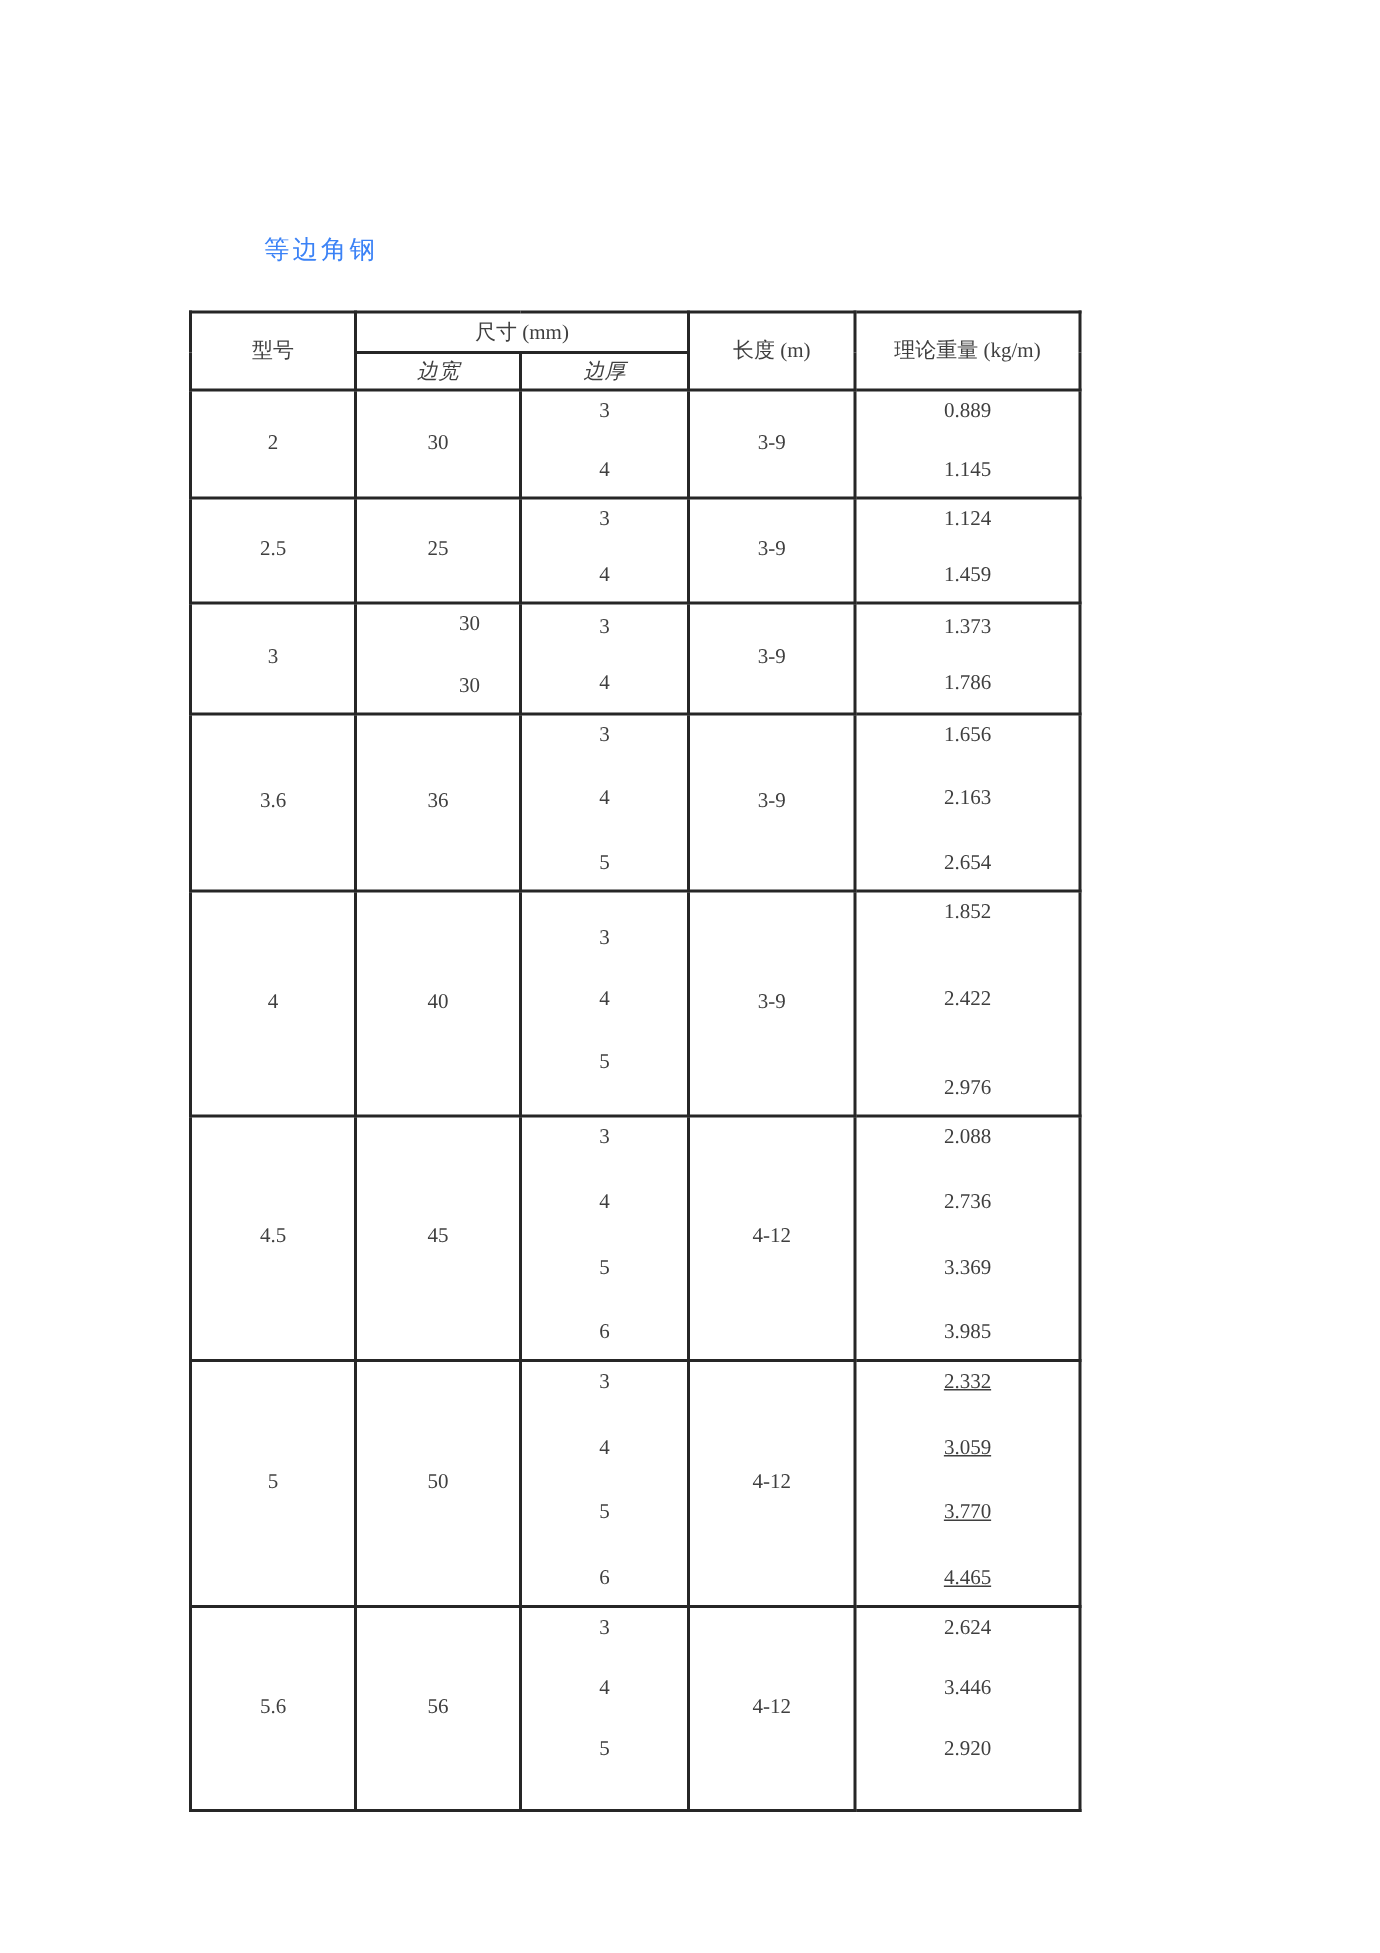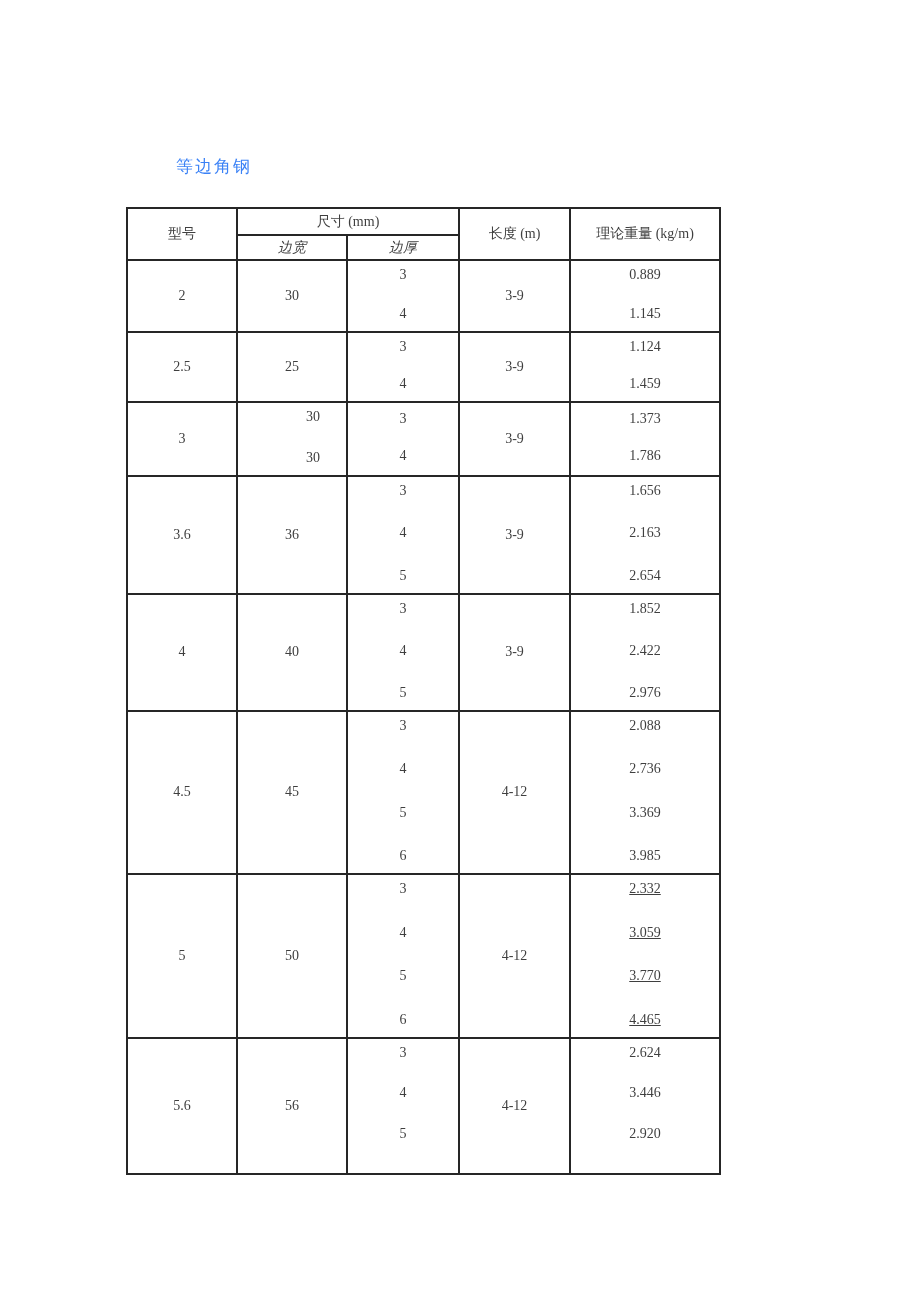--- a/index.html
+++ b/index.html
@@ -182,21 +182,21 @@
           <div class="stack" style="height: 115px;">
             <span class="cell-value">3</span>
             <span class="cell-value">4</span>
             <span class="cell-value">5</span>
           </div>
         </td>
         <td>
           <span class="cell-value">3-9</span>
         </td>
         <td>
-          <div class="stack" style="height: 115px;">
+          <div class="stack" style="height: 148px;">
             <span class="cell-value">1.852</span>
             <span class="cell-value">2.422</span>
             <span class="cell-value">2.976</span>
           </div>
         </td>
       </tr>
       <tr style="height: 163px;">
         <td>
           <span class="cell-value">4.5</span>
         </td>

